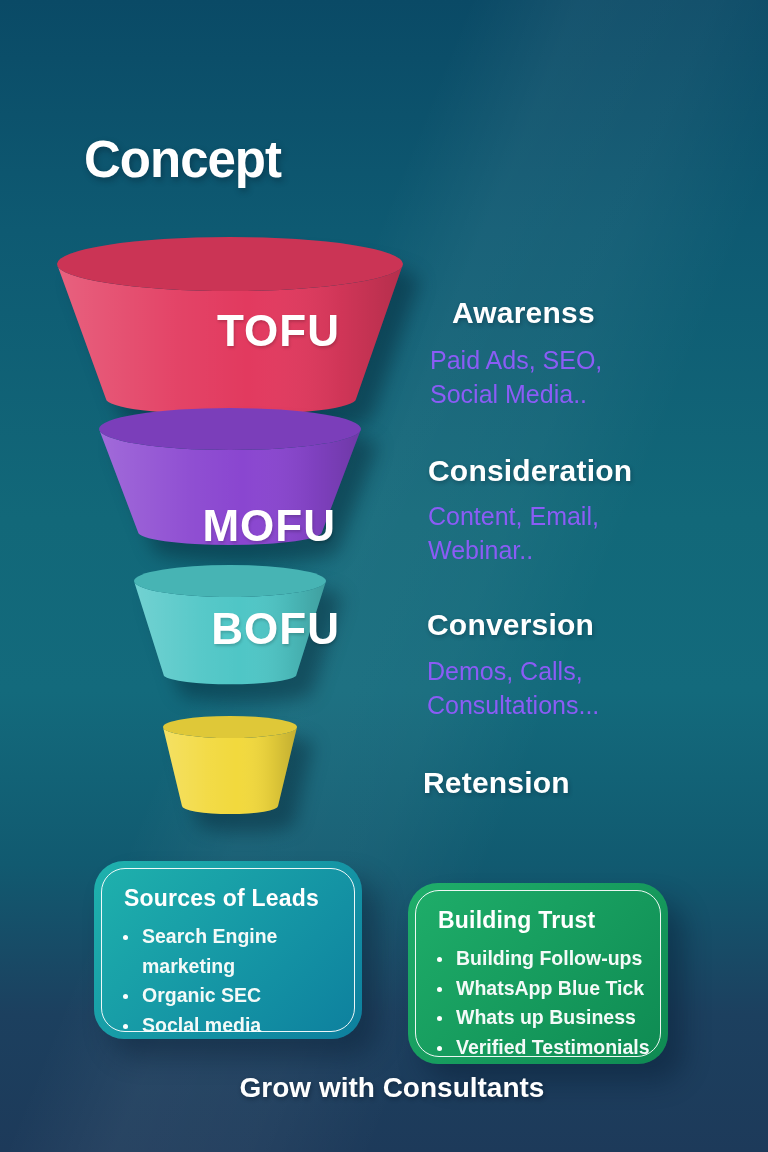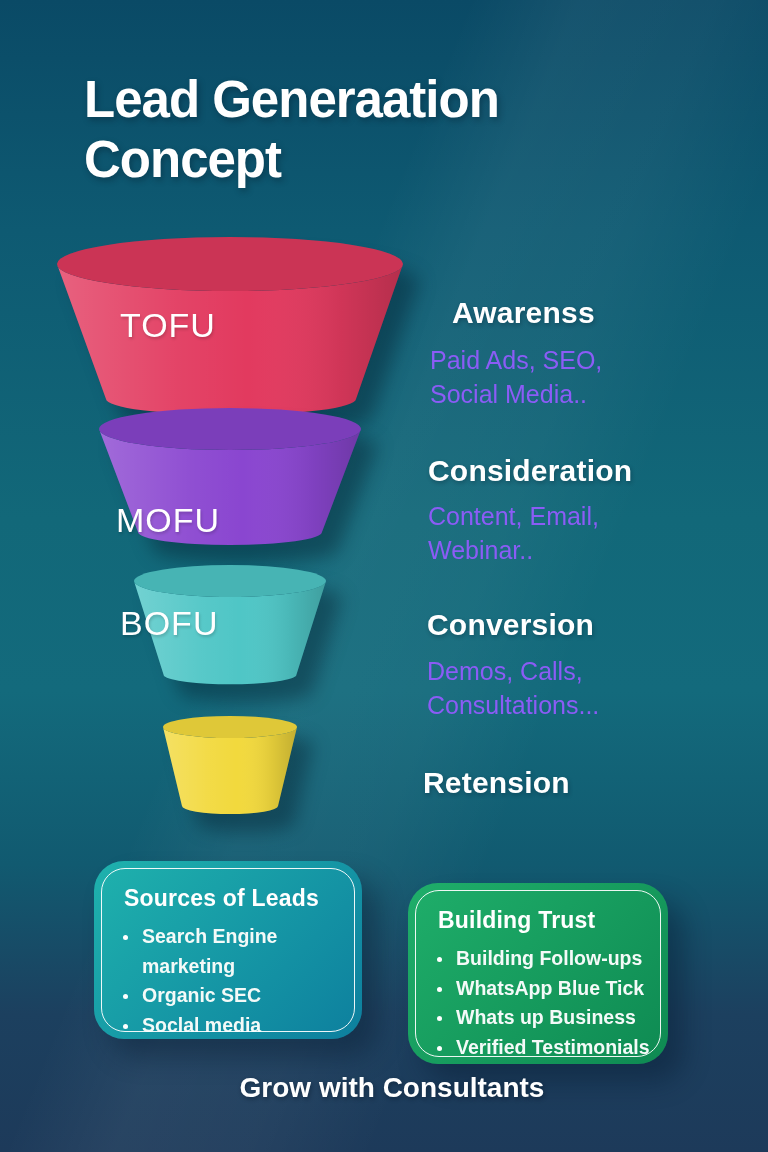--- a/index.html
+++ b/index.html
@@ -13,22 +13,22 @@
     background:linear-gradient(112deg,rgba(255,255,255,0) 38%,rgba(255,255,255,0.05) 47%,rgba(255,255,255,0.04) 58%,rgba(255,255,255,0) 68%);
   }
   .title{
     position:absolute;left:84px;top:70px;width:600px;
     font-size:51px;font-weight:800;line-height:1.18;letter-spacing:-1px;
     text-shadow:2px 3px 6px rgba(0,20,35,.35);
   }
   svg.funnel{position:absolute;left:0;top:0;}
   .bucket{filter:drop-shadow(16px 18px 9px rgba(3,28,42,0.40));}
   .bucket-label{
-    position:absolute;width:220px;text-align:left;
-    font-weight:400;font-size:34px;letter-spacing:1px;
+    position:absolute;width:220px;text-align:right;
+    font-weight:700;font-size:44px;letter-spacing:1px;
     text-shadow:1px 2px 3px rgba(0,0,0,.18);
   }
   .label-0{left:120px;top:306px;}
   .label-1{left:116px;top:457px;margin-top:44px;}
   .label-2{left:120px;top:604px;}
   .stage-info{position:absolute;}
   .stage-heading{font-size:30px;font-weight:700;letter-spacing:.2px;text-shadow:1px 2px 4px rgba(0,20,35,.3);}
   .stage-detail{font-size:25px;font-weight:400;line-height:34px;color:#8b5cf6;}
   .info-0{left:452px;top:296px;}
   .info-0 .stage-detail{margin-left:-22px;margin-top:13px;}
@@ -54,21 +54,21 @@
   .footer{
     position:absolute;left:8px;top:1072px;width:100%;text-align:center;
     font-size:28px;font-weight:700;text-shadow:1px 2px 4px rgba(0,15,30,.4);
   }
 </style>
 </head>
 <body>
 
 <div class="beam"></div>
 
-<div class="title"><span>Lead Generaation</span><br>
+<div class="title"><br>
 <span>Concept</span></div>
 
 <svg class="funnel" width="768" height="1152" viewBox="0 0 768 1152">
   <defs>
     <linearGradient id="hl" x1="0" y1="0" x2="1" y2="0">
       <stop offset="0%" stop-color="#ffffff" stop-opacity="0.20"></stop>
       <stop offset="35%" stop-color="#ffffff" stop-opacity="0.05"></stop>
       <stop offset="55%" stop-color="#ffffff" stop-opacity="0"></stop>
       <stop offset="82%" stop-color="#000000" stop-opacity="0.08"></stop>
       <stop offset="100%" stop-color="#000000" stop-opacity="0.20"></stop>

